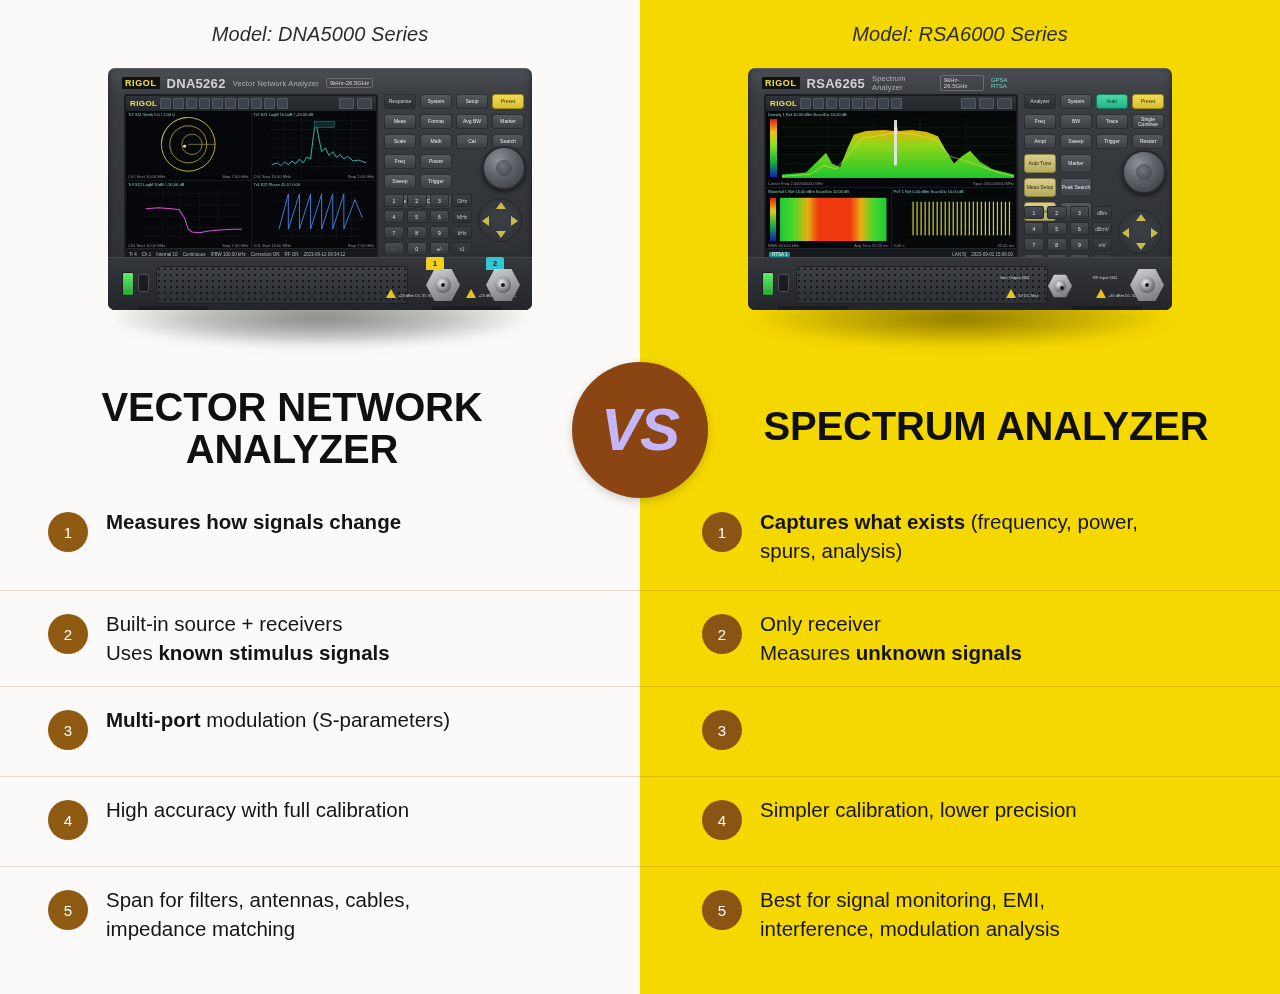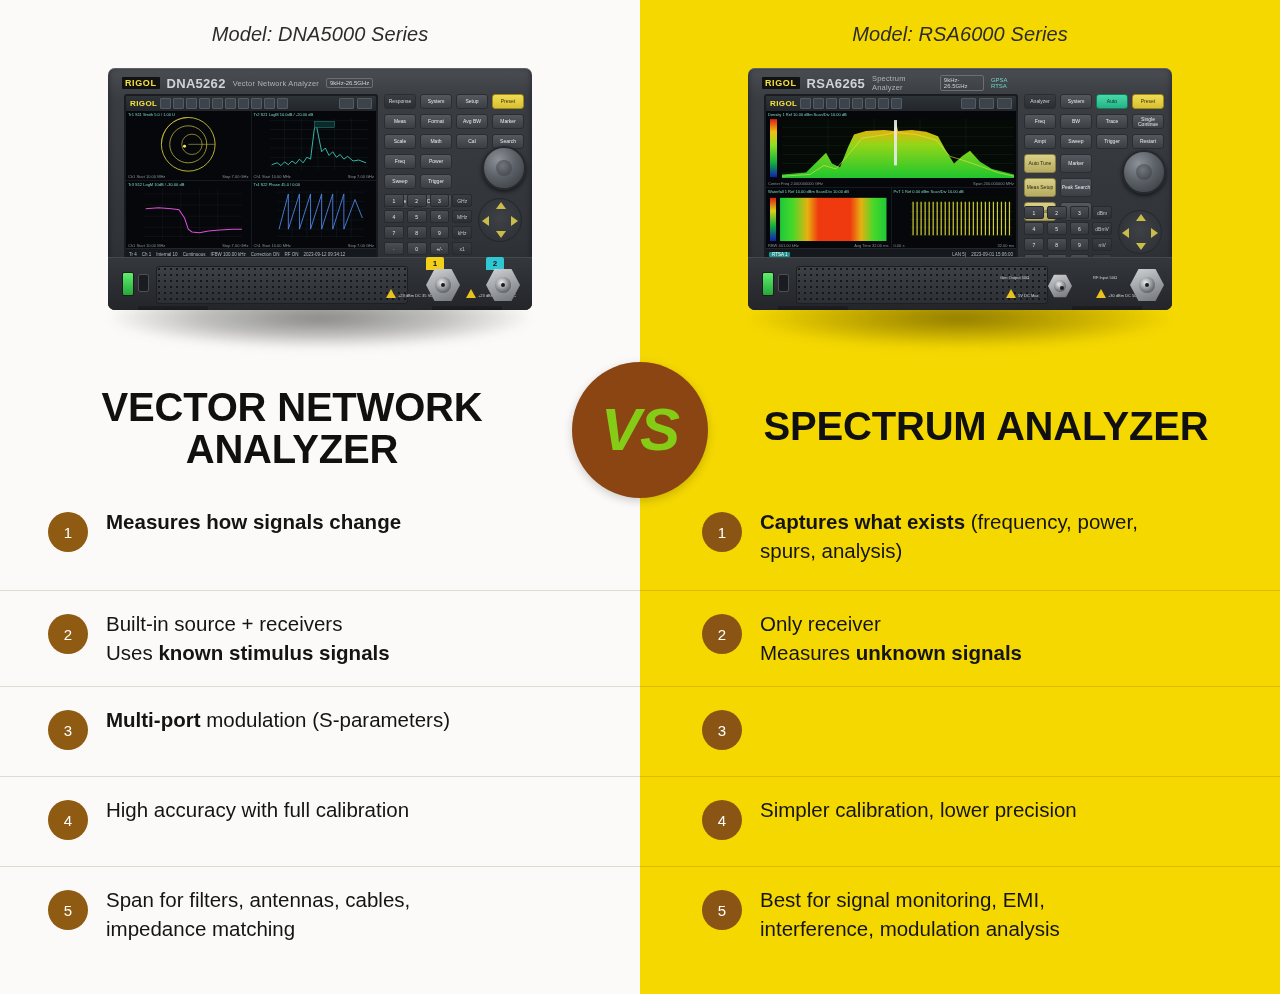--- a/index.html
+++ b/index.html
@@ -165,21 +165,21 @@
 
   
   .vs-badge{
     position:absolute;left:572px;top:362px;width:136px;height:136px;border-radius:50%;
     background:#8b4513;
     display:flex;align-items:center;justify-content:center;
     box-shadow:0 3px 10px rgba(0,0,0,.18);
     z-index:5;
   }
   .vs-badge span{
-    color:#84cc16;font-size:60px;font-weight:bold;font-style:italic;letter-spacing:-1px;line-height:1;
+    color:#c4b5fd;font-size:60px;font-weight:bold;font-style:italic;letter-spacing:-1px;line-height:1;
   }
 
   
   .title{
     position:absolute;text-align:center;font-weight:bold;color:#101010;
     letter-spacing:-.2px;line-height:1.06;
   }
   .title-left{left:28px;top:386px;width:528px;font-size:40px;}
   .title-right{left:726px;top:405px;width:520px;font-size:40px;}
 

